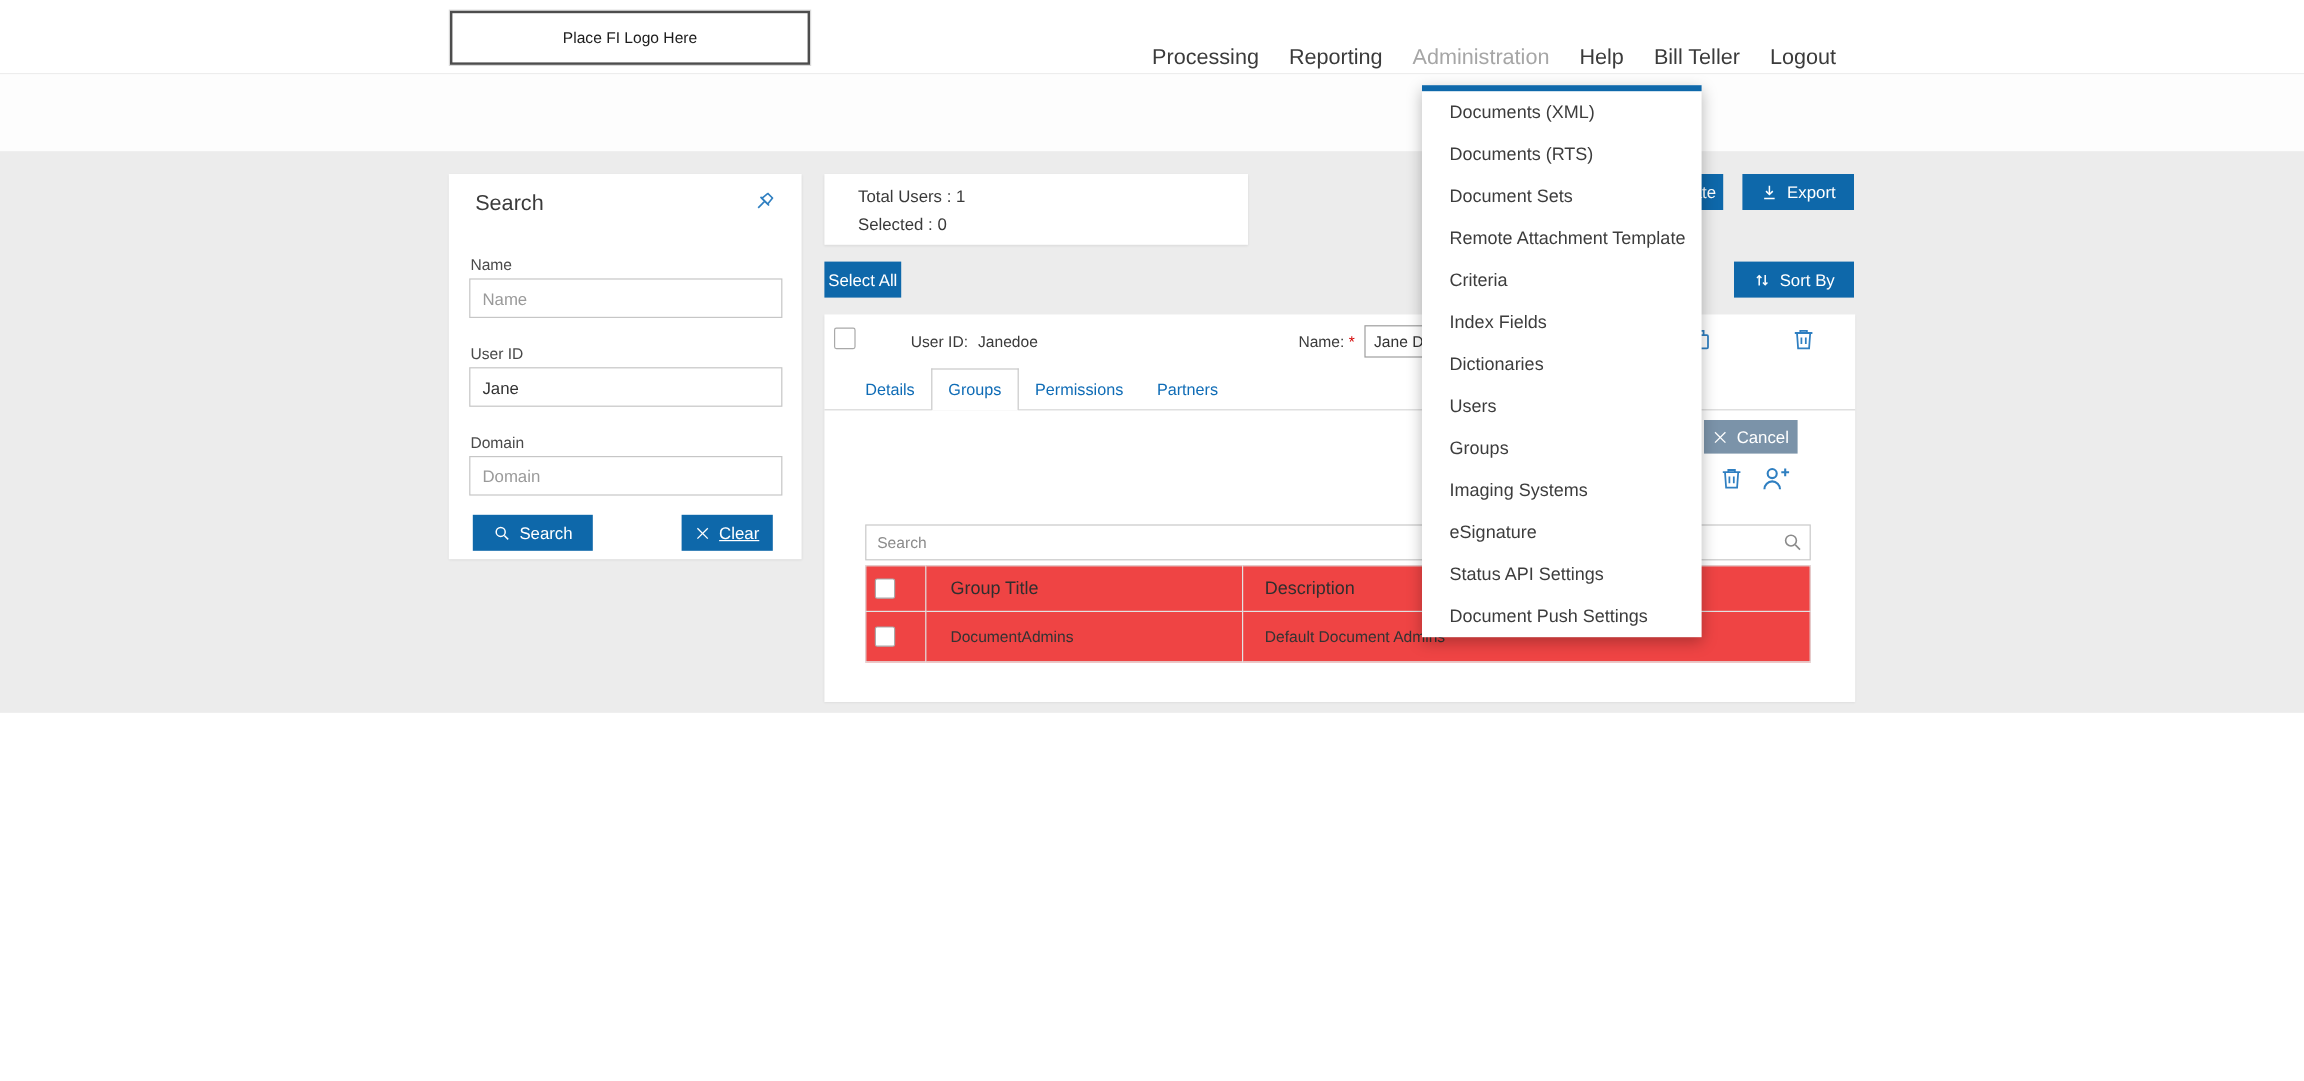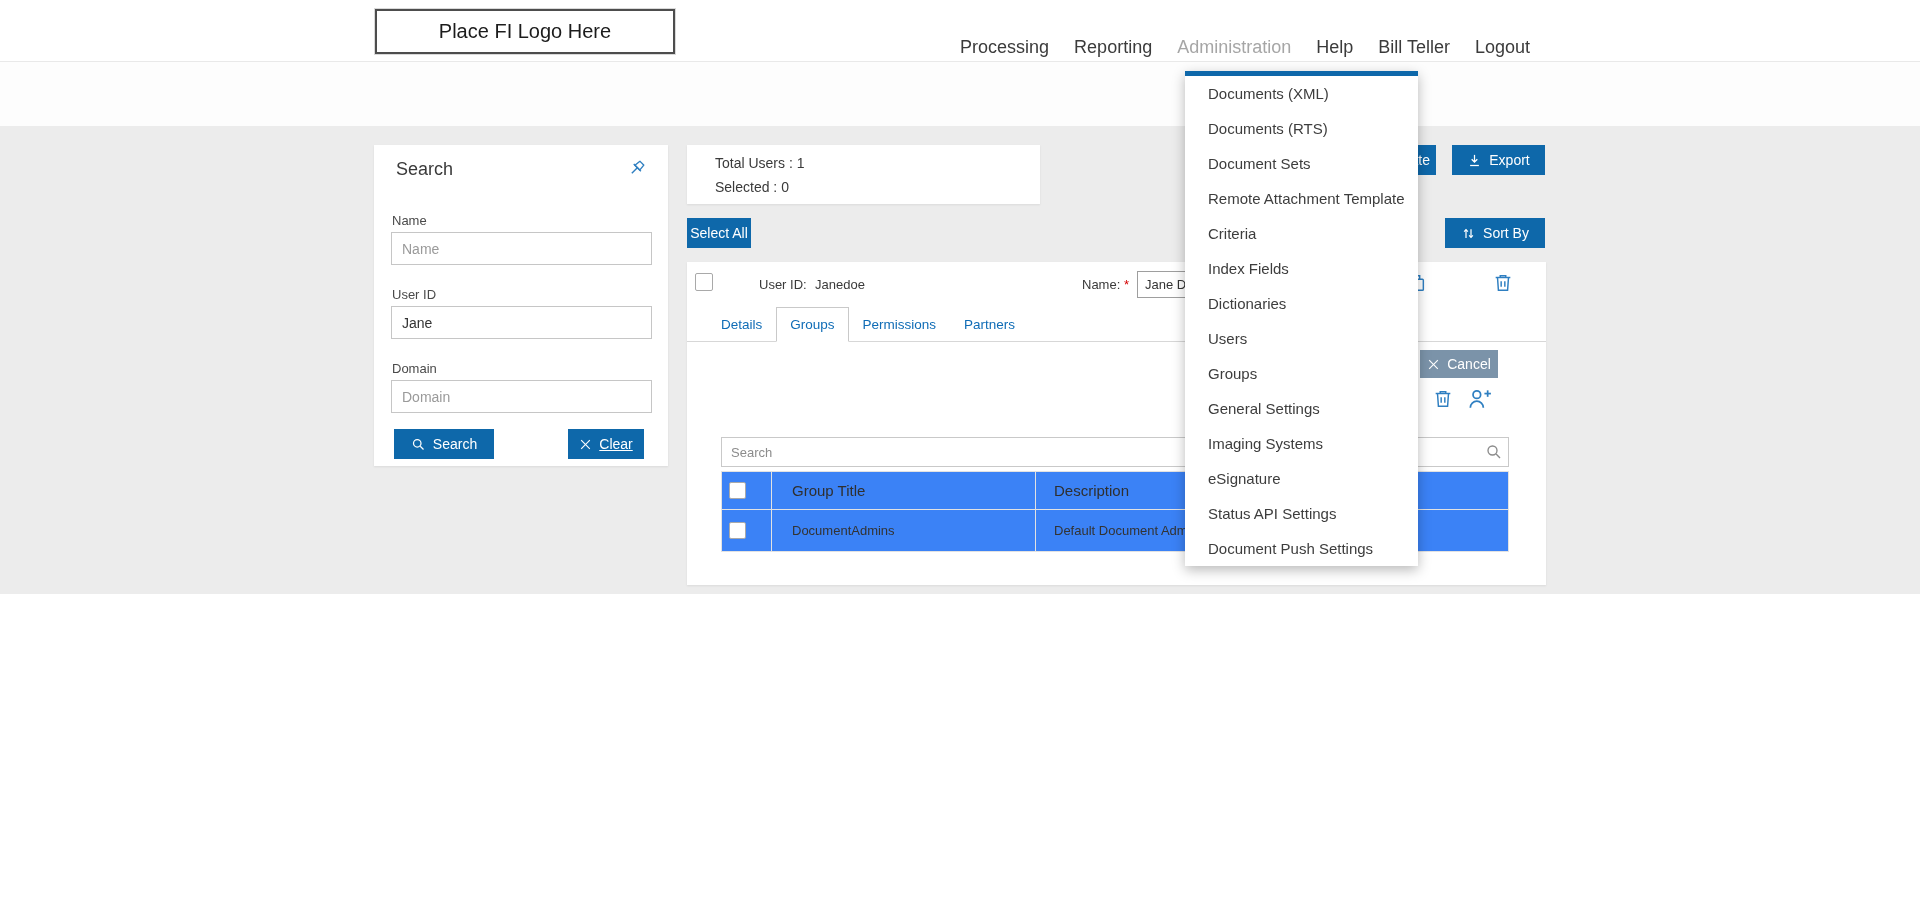--- a/index.html
+++ b/index.html
@@ -4,21 +4,21 @@
 <style>
   * { margin:0; padding:0; box-sizing:border-box; }
   html,body { background:#ffffff; }
   body { font-family:"Liberation Sans", sans-serif; }
   .screen { position:relative; width:1920px; height:901px; background:#ffffff; overflow:hidden; }
 
   
   .topbar { position:absolute; left:0; top:0; width:100%; height:62px; background:#ffffff; border-bottom:1px solid #e9e9e9; }
   .logo-box { position:absolute; left:375px; top:9px; width:300px; height:45px; border:2px solid #4d4d4d;
               box-shadow:0 0 0 1px #d9d9d9; display:flex; align-items:center; justify-content:center;
-              font-size:20px; color:#1c1c1c; background:#fff; }
+              font-size:13px; color:#1c1c1c; background:#fff; }
   .topnav { position:absolute; right:390px; top:16px; height:62px; display:flex; align-items:center; gap:25px;
             font-size:18px; color:#3b3b3b; }
   .nav-item { cursor:pointer; white-space:nowrap; }
   .nav-item.active { color:#a6a6a6; }
 
   
   .pageheader { position:absolute; left:0; top:62px; width:100%; height:64px; background:#fdfdfd; }
   .app-icon { position:absolute; left:377px; top:80px; width:28px; height:28px; border:2px solid #2f7fc1;
               border-radius:4px; color:#2f7fc1; display:flex; align-items:center; justify-content:center; background:#fff; }
   .page-title { position:absolute; left:414px; top:83px; font-size:23px; font-weight:400; color:#4a7da3; }
@@ -85,21 +85,21 @@
 
   #btn-cancel { left:733px; top:88px; width:78px; height:28px; background:#7b93a9; }
   #trash-groups { left:745px; top:126px; width:22px; height:22px; }
   #adduser-icon { left:779px; top:124px; width:26px; height:26px; }
 
   #group-search { position:absolute; left:34px; top:175px; width:788px; height:30px; border:1px solid #c9c9c9;
                   padding:0 32px 0 9px; font-size:13px; color:#333; font-family:inherit; }
   #group-search::placeholder { color:#8c8c8c; }
   #group-search-icon { position:absolute; left:798px; top:181px; width:18px; height:18px; color:#8a8a8a; }
 
-  .group-table { position:absolute; left:34px; top:209px; width:788px; border-collapse:collapse; background:#3b82f6; }
+  .group-table { position:absolute; left:34px; top:209px; width:788px; border-collapse:collapse; background:#ef4444; }
   .group-table th, .group-table td { border:1px solid #e2e2e2; text-align:left; }
   .group-table th { height:38px; font-size:15px; font-weight:400; color:#2f2f2f; }
   .group-table td { height:42px; font-size:13px; color:#333; }
   .col-check { width:50px; }
   .col-title { width:264px; }
   .cell-pad-title { padding-left:20px; }
   .cell-pad-desc  { padding-left:18px; white-space:nowrap; overflow:hidden; }
   .table-checkbox { position:relative; margin-left:7px; display:block; width:17px; height:17px;
                     border:1px solid #a9a9a9; background:#fff; border-radius:2px; cursor:pointer; }
 
@@ -317,20 +317,19 @@
     <div class="menu-accent"></div>
     <div class="menu-item">Documents (XML)</div>
     <div class="menu-item">Documents (RTS)</div>
     <div class="menu-item">Document Sets</div>
     <div class="menu-item">Remote Attachment Template</div>
     <div class="menu-item">Criteria</div>
     <div class="menu-item">Index Fields</div>
     <div class="menu-item">Dictionaries</div>
     <div class="menu-item">Users</div>
     <div class="menu-item">Groups</div>
-    <div class="menu-item">General Settings</div>
     <div class="menu-item">Imaging Systems</div>
     <div class="menu-item">eSignature</div>
     <div class="menu-item">Status API Settings</div>
     <div class="menu-item">Document Push Settings</div>
   </div>
 
 </div>
 
 </body></html>

